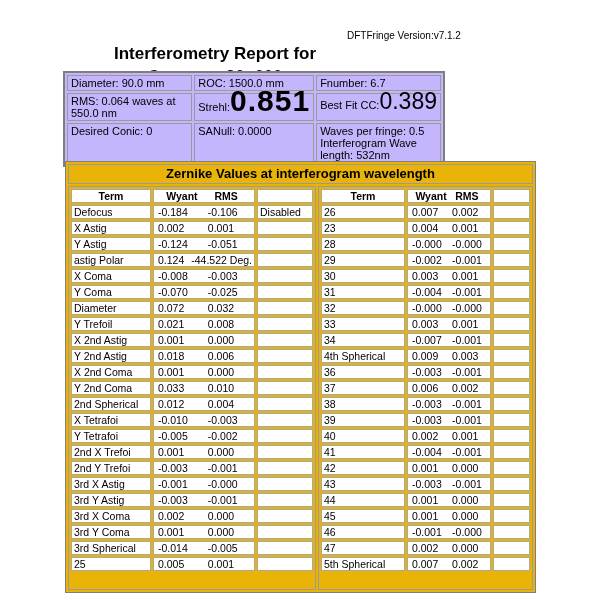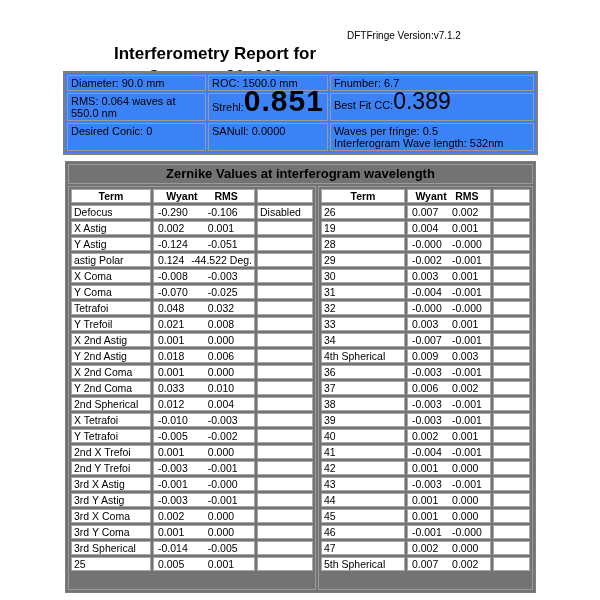--- a/index.html
+++ b/index.html
@@ -6,35 +6,35 @@
   html,body { width:600px; height:600px; background:#ffffff; overflow:hidden;
               font-family:"Liberation Sans", sans-serif; color:#000; }
   body { position:relative; }
 
   
   .title-block { position:absolute; left:0; top:22px; width:430px; text-align:center;
                  font-weight:bold; font-size:17px; line-height:23px;margin-top:20px; }
   .meta-block  { position:absolute; left:347px; top:29px; font-size:10px; line-height:13px; }
 
   
-  .info-table { position:absolute; left:63px; top:71px; width:475px;
+  .info-table { position:absolute; left:63px; top:71px; width:382px;
                 border:2px solid #7f7f7f; border-collapse:separate; border-spacing:2px;
-                background:#3b82f6; }
+                background:#c4b5fd; }
   .info-table td { border:1px solid #9a9a9a; font-size:11px; line-height:12px;
                    padding:1px 3px; vertical-align:top; }
   .big-cell { vertical-align:middle; }
   .big-wrap { display:flex; align-items:baseline; }
   .big-label { font-size:11px; white-space:nowrap; }
   .big-strehl { font-size:30px; font-weight:bold; letter-spacing:1px; }
   .big-cc { font-size:23px; font-weight:normal; }
   .c1 { width:139px; } .c2 { width:104px; }
 
   
   .ztable { position:absolute; left:65px; top:161px; width:471px;
-            border:1px solid #7f7f7f; padding:2px; background:#737373; }
+            border:1px solid #7f7f7f; padding:2px; background:#eab308; }
   .ztitle { border:1px solid #9a9a9a; height:20px; line-height:18px; text-align:center;
             font-size:13px; font-weight:bold; margin-bottom:2px; }
   .zcols { display:flex; gap:2px; }
   .zsub { border:1px solid #9a9a9a; padding:2px; }
   .zsub.left { width:248px; } .zsub.right { flex:1; }
   .zrow { display:flex; gap:2px; margin-top:2px; }
   .zrow.hdr { margin-top:0; font-weight:bold; }
   .zcell { border:1px solid #a8a8a8; height:14px; font-size:10.5px; line-height:11px;
            padding:1px 2px; overflow:hidden; white-space:nowrap; background:#fff; }
   .term { width:80px; }
@@ -100,21 +100,21 @@
         <div class="zcell vals">
           <span class="wh">Wyant</span>
           <span class="rh">RMS</span>
         </div>
         <div class="zcell note"></div>
       </div>
       <div id="left-body">
   <div class="zrow">
     <div class="zcell term">Defocus</div>
     <div class="zcell vals">
-      <span class="wv">-0.290</span>
+      <span class="wv">-0.184</span>
       <span class="rv">-0.106</span>
     </div>
     <div class="zcell note">Disabled</div>
   </div>
 
   <div class="zrow">
     <div class="zcell term">X Astig</div>
     <div class="zcell vals">
       <span class="wv">0.002</span>
       <span class="rv">0.001</span>
@@ -152,23 +152,23 @@
   <div class="zrow">
     <div class="zcell term">Y Coma</div>
     <div class="zcell vals">
       <span class="wv">-0.070</span>
       <span class="rv">-0.025</span>
     </div>
     <div class="zcell note"></div>
   </div>
 
   <div class="zrow">
-    <div class="zcell term">Tetrafoi</div>
-    <div class="zcell vals">
-      <span class="wv">0.048</span>
+    <div class="zcell term">Diameter</div>
+    <div class="zcell vals">
+      <span class="wv">0.072</span>
       <span class="rv">0.032</span>
     </div>
     <div class="zcell note"></div>
   </div>
 
 
   <div class="zrow">
     <div class="zcell term">Y Trefoil</div>
     <div class="zcell vals">
       <span class="wv">0.021</span>
@@ -326,21 +326,21 @@
   <div class="zrow">
     <div class="zcell term">26</div>
     <div class="zcell vals">
       <span class="wv">0.007</span>
       <span class="rv">0.002</span>
     </div>
     <div class="zcell note"></div>
   </div>
 
   <div class="zrow">
-    <div class="zcell term">19</div>
+    <div class="zcell term">23</div>
     <div class="zcell vals">
       <span class="wv">0.004</span>
       <span class="rv">0.001</span>
     </div>
     <div class="zcell note"></div>
   </div>
 
   <div class="zrow">
     <div class="zcell term">28</div>
     <div class="zcell vals">

